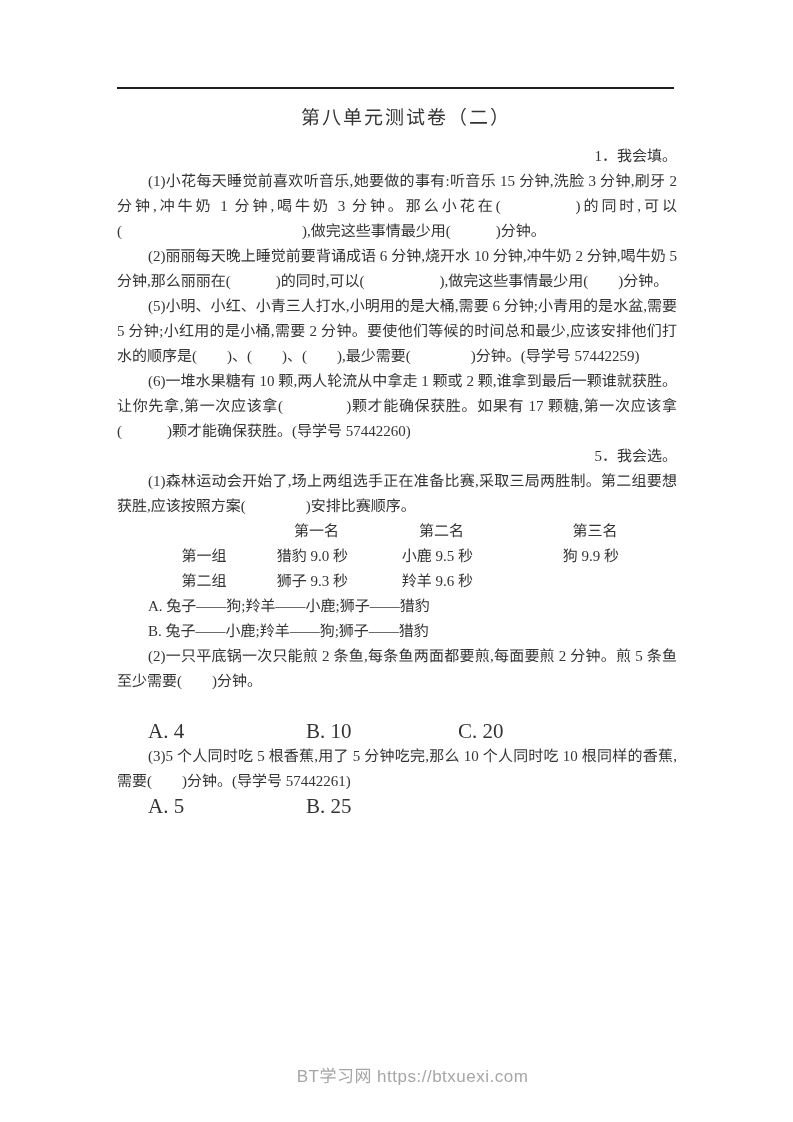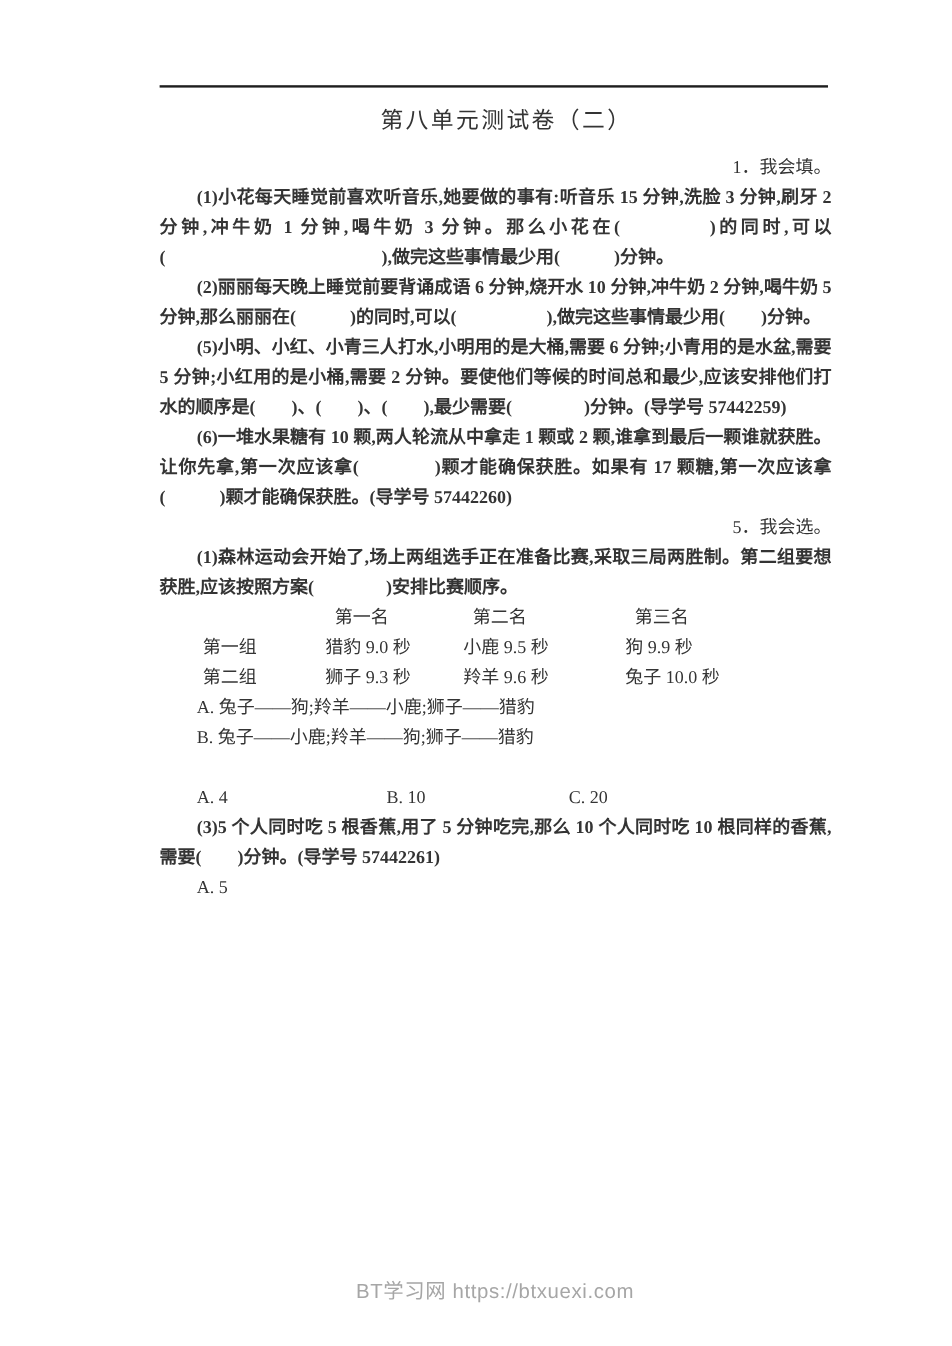--- a/index.html
+++ b/index.html
@@ -2,34 +2,34 @@
 <html lang="zh-CN"><head>
 <meta charset="utf-8">
 <style>
   * { margin:0; padding:0; box-sizing:border-box; }
   html,body { background:#ffffff; }
   .page {
     position:relative; width:793px; height:1122px; background:#ffffff;
     font-family:"Liberation Serif","DejaVu Serif",serif;
     color:#343434; overflow:hidden;
   }
-  .content { position:absolute; left:117px; top:0; width:560px;margin-left:16px; }
+  .content { position:absolute; left:117px; top:16px; width:560px; }
   .toprule { border:none; border-top:2px solid #1e1e1e; margin-top:71px; width:557px; }
   .title {
     font-weight:normal; font-size:19px; line-height:24px; text-align:center;
     letter-spacing:2px; text-indent:18px; margin:17px 0 14px;
   }
   .qheading { font-size:15px; line-height:25px;text-align:right; }
-  .item { font-size:15px; line-height:25px; text-indent:31px; text-align:justify;font-weight:bold; }
+  .item { font-size:15px; line-height:25px; text-indent:31px; text-align:justify; }
   .opt  { font-size:15px; line-height:25px; padding-left:31px; text-align:left; }
   .trow { display:grid; grid-template-columns:102px 115px 135px auto; padding-left:36px;
-          font-size:15px; line-height:25px; }
+          font-size:15px; line-height:25px;text-align:center; }
   .trow .th { padding-left:8px; }
   .optrow { display:grid; grid-template-columns:158px 152px auto; padding-left:31px;
-            font-size:15px; line-height:25px; }
+            font-size:21px; line-height:25px; }
   .optrow.spaced { margin-top:25px; }
   .footer {
     position:absolute; left:16px; top:1062px; width:100%; text-align:center;
     font-family:"Liberation Sans","DejaVu Sans",sans-serif;
     font-size:17px; color:#a6a6a6; letter-spacing:0.5px;
   }
 </style>
 </head>
 <body>
 
@@ -59,36 +59,37 @@
       <div class="trow">
         <span>第一组</span>
         <span>猎豹 9.0 秒</span>
         <span>小鹿 9.5 秒</span>
         <span>狗 9.9 秒</span>
       </div>
       <div class="trow">
         <span>第二组</span>
         <span>狮子 9.3 秒</span>
         <span>羚羊 9.6 秒</span>
-        <span>兔子 10.0 秒</span>
       </div>
     </div>
 
     <div class="opt">A. 兔子——狗;羚羊——小鹿;狮子——猎豹</div>
     <div class="opt">B. 兔子——小鹿;羚羊——狗;狮子——猎豹</div>
 
+    <p class="item">(2)一只平底锅一次只能煎 2 条鱼,每条鱼两面都要煎,每面要煎 2 分钟。煎 5 条鱼至少需要(　　)分钟。</p>
 
     <div class="optrow spaced">
       <span>A. 4</span>
       <span>B. 10</span>
       <span>C. 20</span>
     </div>
 
     <p class="item">(3)5 个人同时吃 5 根香蕉,用了 5 分钟吃完,那么 10 个人同时吃 10 根同样的香蕉,需要(　　)分钟。(导学号 57442261)</p>
 
     <div class="optrow">
       <span>A. 5</span>
+      <span>B. 25</span>
     </div>
 
   </div>
 
   <div class="footer">BT学习网 https://btxuexi.com</div>
 </div>
 
 </body></html>

